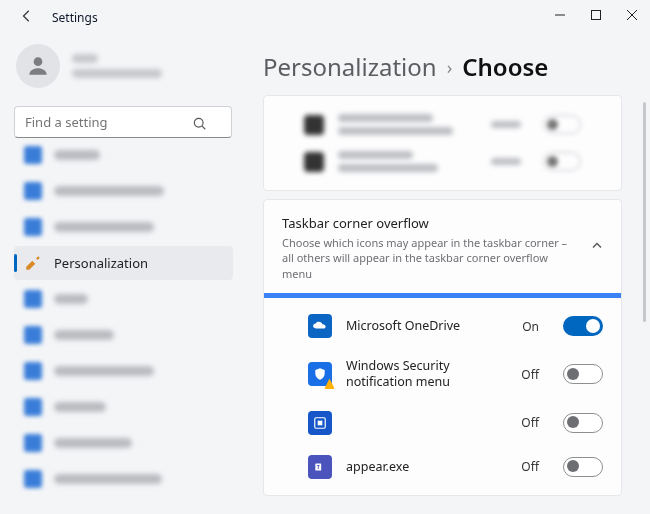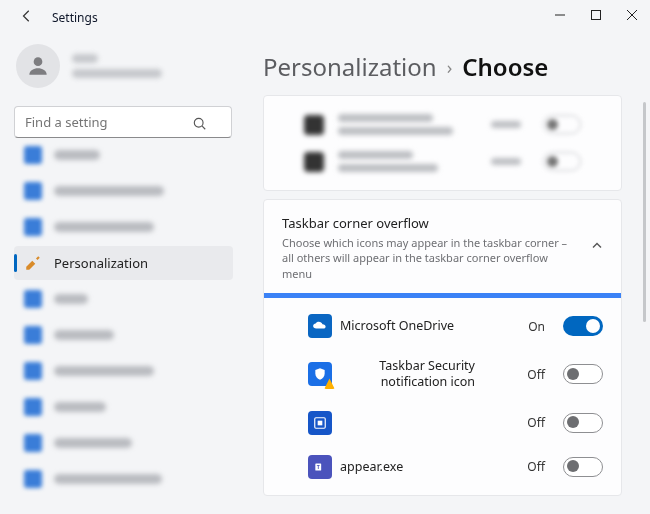--- a/index.html
+++ b/index.html
@@ -53,21 +53,21 @@
   .stubdash { width: 30px; height: 7px; background:#bcbec2; border-radius:4px; filter:blur(2.5px); margin-left:auto; margin-right:8px; }
   .stubsw { width:38px; height:19px; border-radius:10px; border:1px solid #bfc1c4; position:relative; filter:blur(2px); }
   .stubsw::after{content:"";position:absolute;left:3px;top:3px;width:11px;height:11px;border-radius:50%;background:#777;}
 
   .cardhead { padding: 14px 52px 12px 18px; position: relative; border-bottom: 5px solid #3b82f6; }
   .cardtitle { font-size: 13px; color: #222; margin-bottom: 3px; }
   .cardsub { font-size: 11px; color: #6e6f73; line-height: 1.4; }
   .chev { position: absolute; right: 18px; top: 50%; transform: translateY(-50%); color: #555; font-size: 12px; }
 
   .cardbody { padding: 6px 0; }
-  .row { display: flex; align-items: center; padding: 10px 18px; gap: 8px; text-align: right; }
+  .row { display: flex; align-items: center; padding: 10px 18px; gap: 14px; }
   .app-icon { width: 24px; height: 24px; border-radius: 4px; flex-shrink: 0; position: relative; display:flex;align-items:center;justify-content:center; margin-left: 26px; }
   .ic-onedrive { background:#0a66c2; }
   .ic-onedrive svg{fill:#fff;}
   .ic-sec { background:#1b6fe6; }
   .ic-sec::after{content:"";position:absolute;right:-3px;bottom:-3px;width:11px;height:11px;background:#ffb000;border-radius:2px;clip-path:polygon(50% 0,100% 100%,0 100%);}
   .ic-vb { background:#1656c8; }
   .ic-vb svg{fill:#fff;}
   .ic-teams { background:#4b53bc; }
   .rlabel { font-size: 12.5px; color: #222; max-width: 135px; line-height: 1.3; }
   .rstatus { margin-left: auto; font-size: 12px; color: #333; }
@@ -230,21 +230,21 @@
             <div class="rlabel">Microsoft OneDrive</div>
             <div class="rstatus">On</div>
             <div class="switch on"></div>
           </div>
           <div class="row">
             <div class="app-icon ic-sec">
                 <svg width="14" height="14" viewBox="0 0 24 24" fill="#fff">
                   <path d="M12 2l8 3v6c0 5-3 9-8 11-5-2-8-6-8-11V5l8-3z"></path>
                 </svg>
               </div>
-            <div class="rlabel">Taskbar Security notification icon</div>
+            <div class="rlabel">Windows Security notification menu</div>
             <div class="rstatus">Off</div>
             <div class="switch off"></div>
           </div>
           <div class="row">
             <div class="app-icon ic-vb">
                 <svg width="14" height="14" viewBox="0 0 24 24">
                   <rect x="3" y="3" width="18" height="18" rx="2" fill="none" stroke="#fff" stroke-width="2"></rect>
                   <rect x="8" y="8" width="8" height="8" fill="#fff"></rect>
                 </svg>
               </div>

